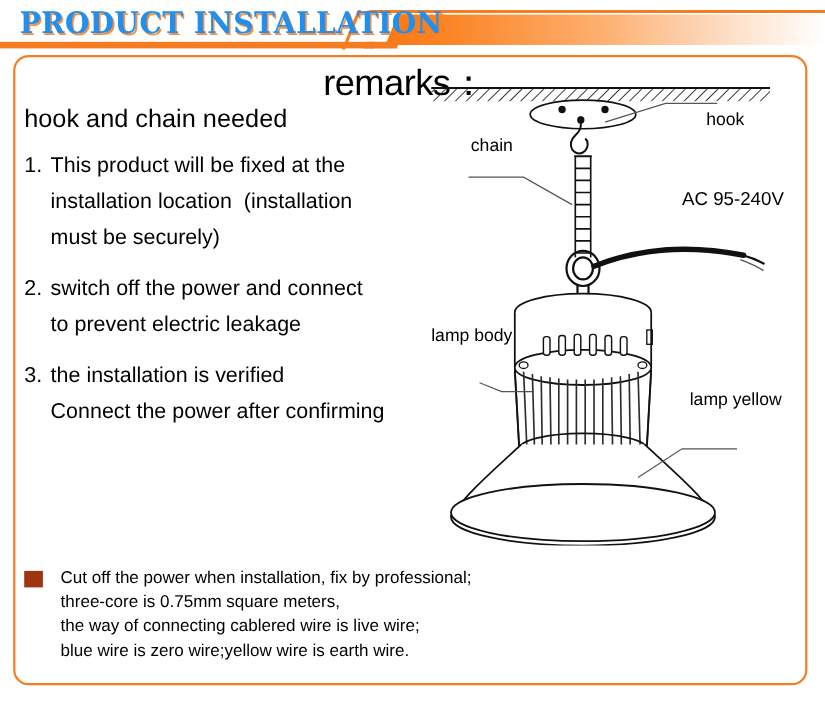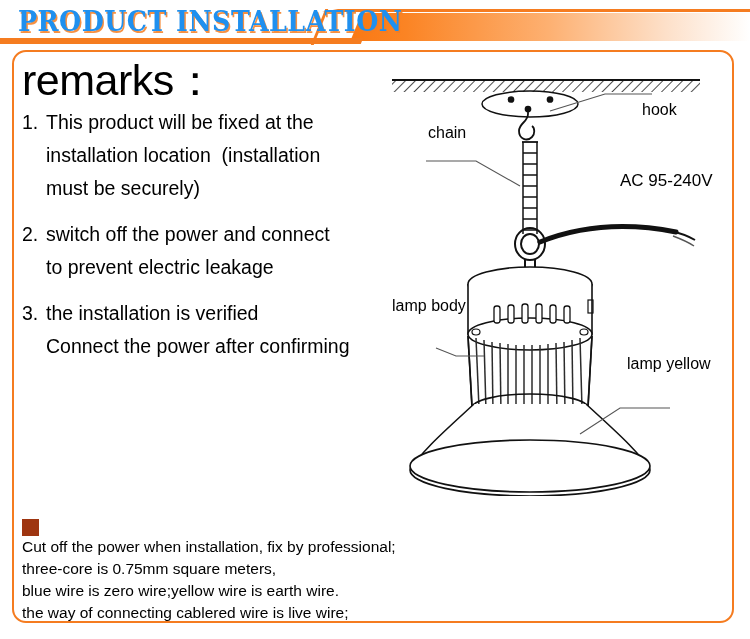--- a/index.html
+++ b/index.html
@@ -101,25 +101,26 @@
     background: #ffffff;
   }
 
   
   #text-col {
     position: absolute;
     left: 22px; top: 58px;
     width: 420px;
   }
   #remarks-head {
-    font-size: 43px;
+    font-size: 33px;
     letter-spacing: -0.5px;
     line-height: 1.06;
     margin: 0 0 2px 0;
     white-space: nowrap;
+    text-align: right;
   }
   #remarks-sub {
     font-size: 23px;
     line-height: 1.1;
     margin: 0 0 14px 0;
     white-space: nowrap;
   }
   .step {
     display: flex;
     font-size: 19.5px;
@@ -133,21 +134,20 @@
   }
   .step-body { flex: 1 1 auto; }
   .step-line { white-space: pre; }
 
   
   #note {
     position: absolute;
     left: 22px; top: 515px;
     width: 470px;
     display: flex;
-    flex-direction: column;
   }
   #note-bullet {
     width: 17px; height: 15px;
     flex: 0 0 17px;
     background: #9e3510;
     margin-top: 4px;
     margin-right: 16px;
   }
   #note-lines {
     font-size: 15.5px;
@@ -185,20 +185,21 @@
   <div id="header-rule"></div>
   <div id="header-rule-tail"></div>
   <div id="header-title">PRODUCT INSTALLATION</div>
 </div>
 
 <div id="frame"></div>
 
 <div id="text-col">
 
   <div id="remarks-head">remarks：</div>
+  <div id="remarks-sub">hook and chain needed</div>
 
   <div class="step">
     <div class="step-num">1.</div>
     <div class="step-body">
       <div class="step-line">This product will be fixed at the</div>
       <div class="step-line">installation location  (installation</div>
       <div class="step-line">must be securely)</div>
     </div>
   </div>
 
@@ -217,22 +218,22 @@
       <div class="step-line">Connect the power after confirming</div>
     </div>
   </div>
 </div>
 
 <div id="note">
   <div id="note-bullet"></div>
   <div id="note-lines">
     <div class="note-line">Cut off the power when installation, fix by professional;</div>
     <div class="note-line">three-core is 0.75mm square meters,</div>
+    <div class="note-line">the way of connecting cablered wire is live wire;</div>
     <div class="note-line">blue wire is zero wire;yellow wire is earth wire.</div>
-    <div class="note-line">the way of connecting cablered wire is live wire;</div>
   </div>
 </div>
 
 <div id="diagram">
   <svg width="362" height="440" viewBox="0 0 362 440" xmlns="http://www.w3.org/2000/svg">
     <defs>
       <pattern id="hatch" width="7" height="7" patternUnits="userSpaceOnUse" patternTransform="rotate(45)">
         <line x1="0" y1="0" x2="0" y2="7" stroke="#2b2b2b" stroke-width="1.7"></line>
       </pattern>
     </defs>

